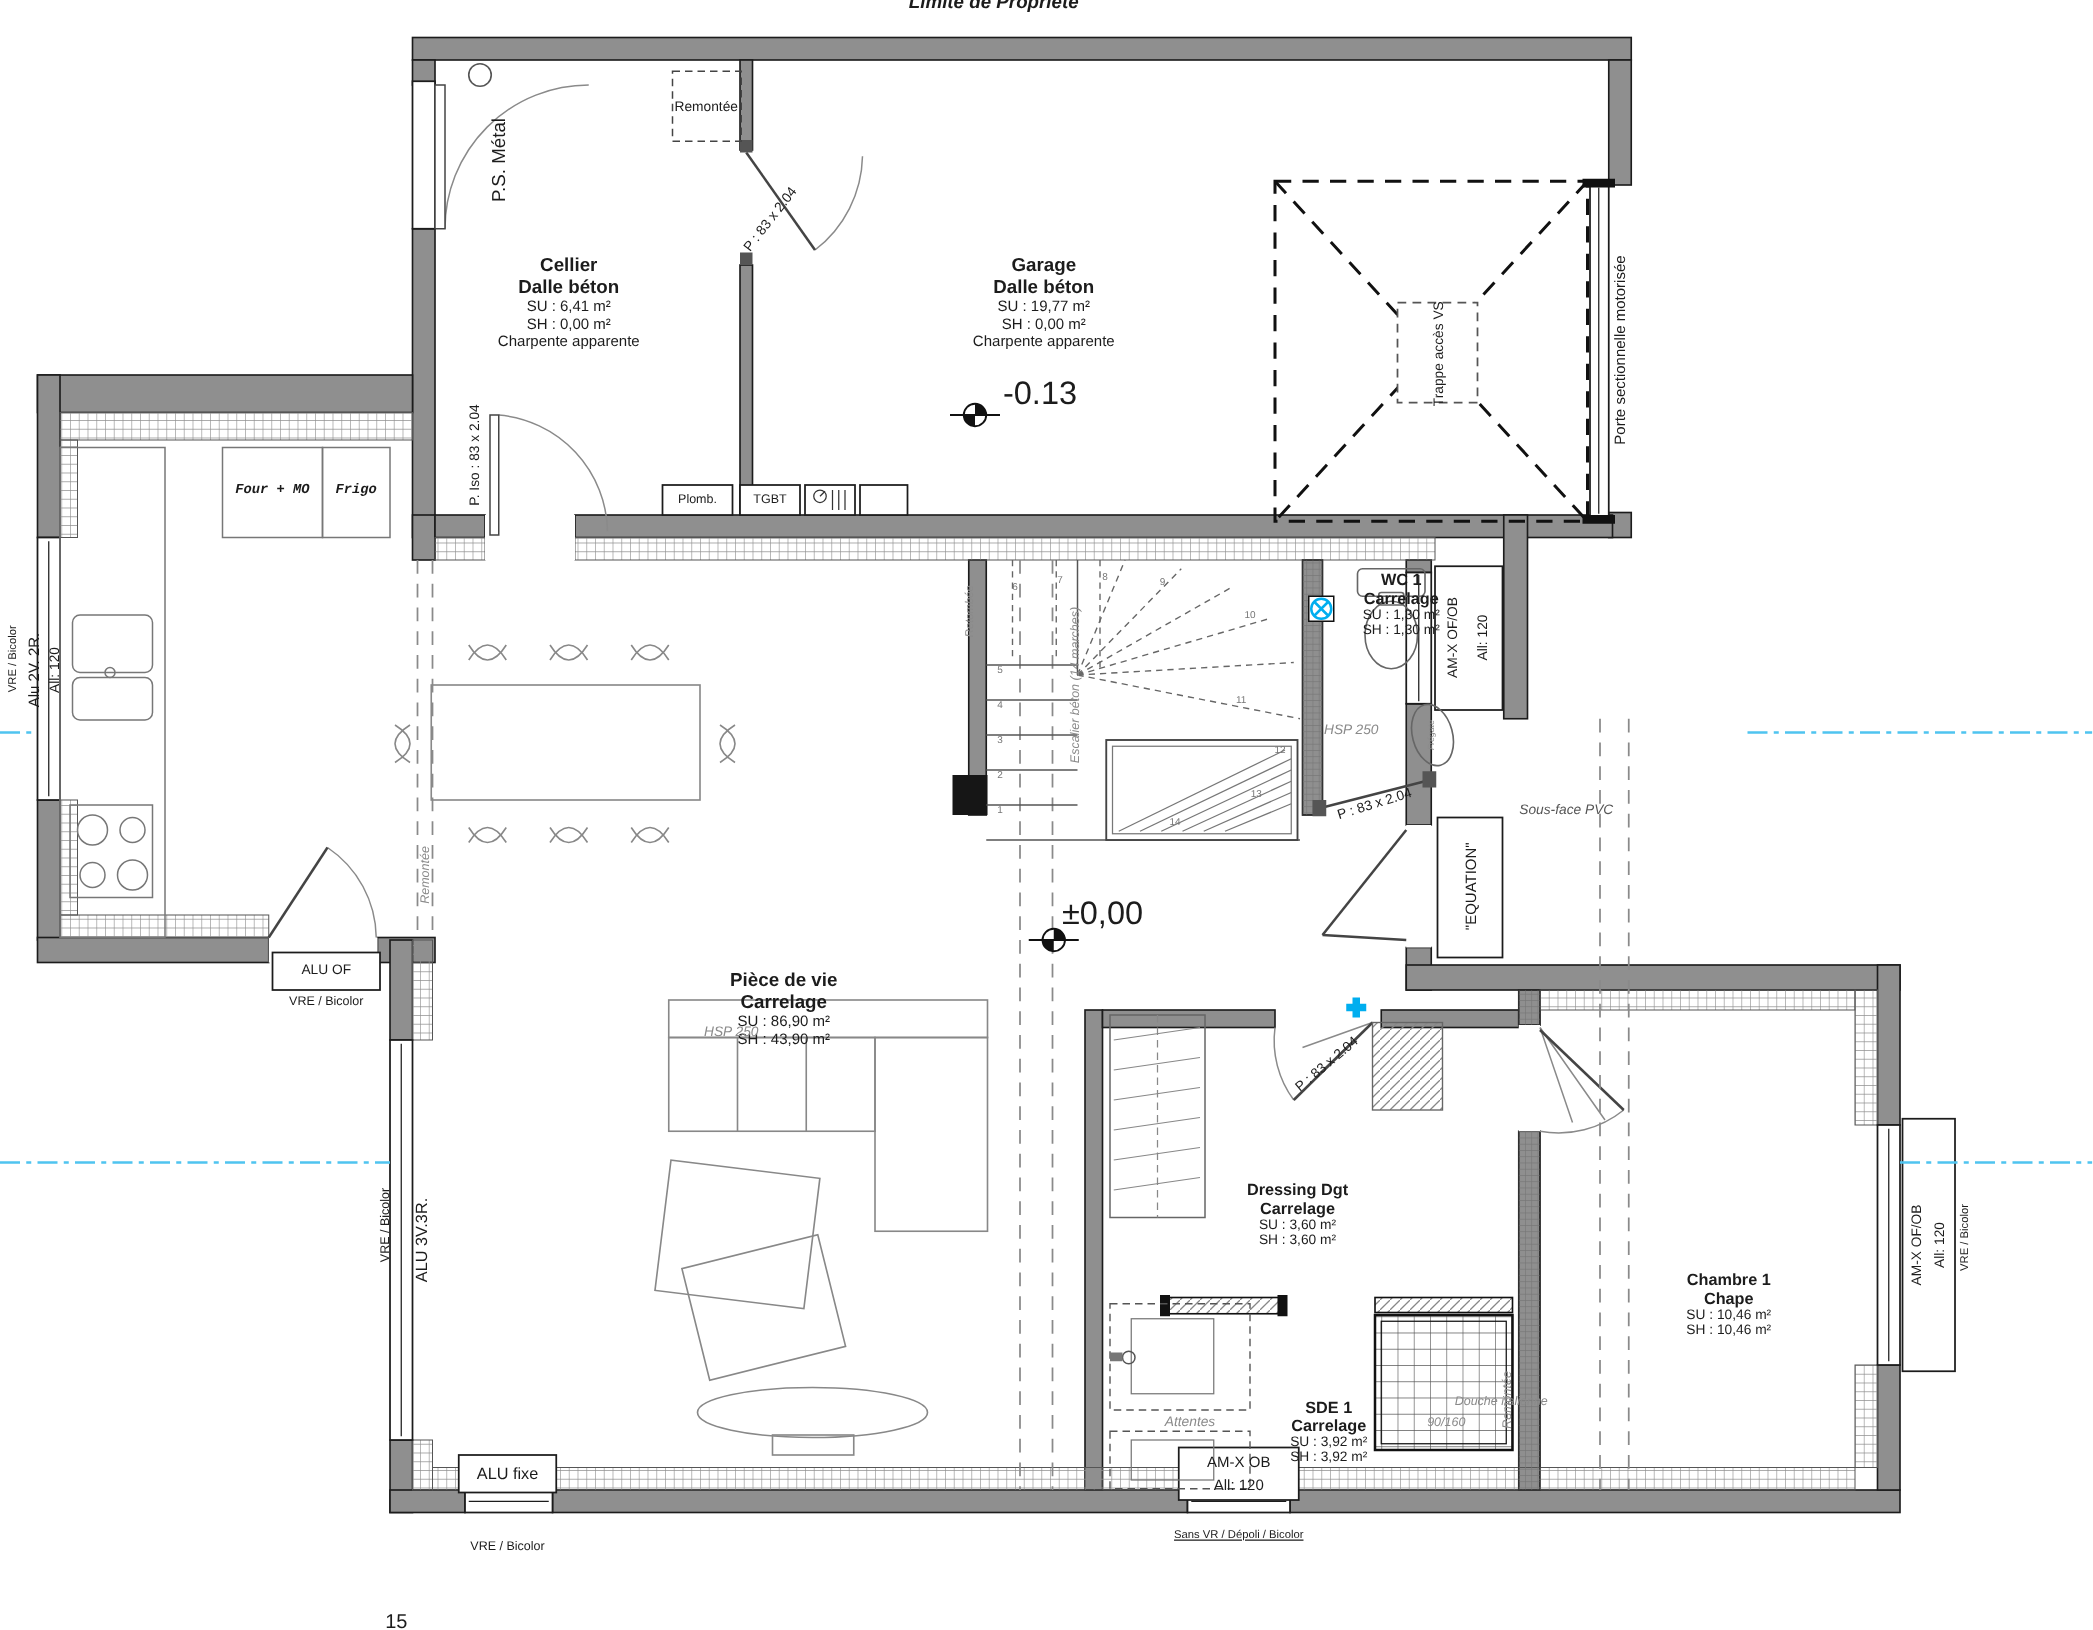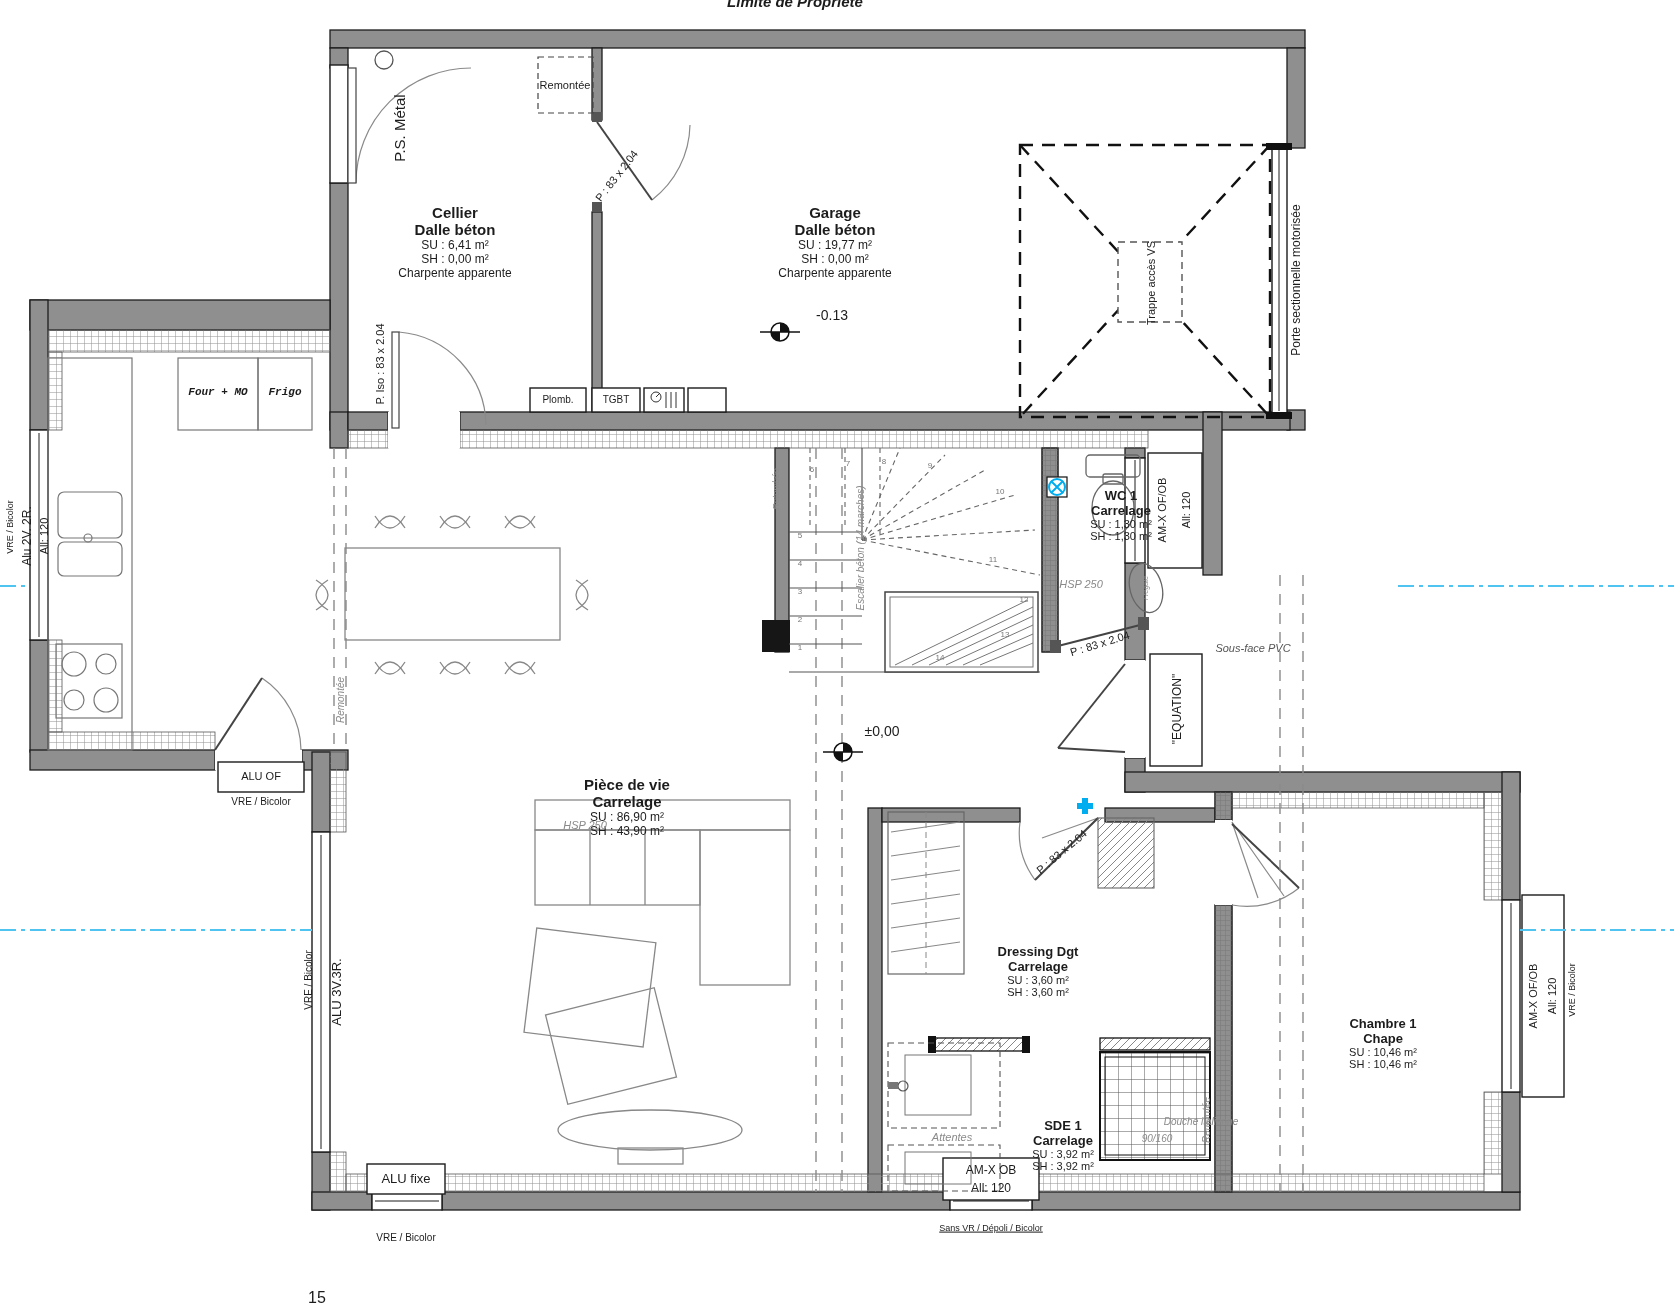--- a/index.html
+++ b/index.html
@@ -10,21 +10,21 @@
   .v{transform:translate(-50%,-50%) rotate(-90deg);}
   .blk{position:absolute;transform:translate(-50%,0);text-align:center;}
   .blk span{display:block;margin-left:46px;}
   .t15b{font-size:15px;font-weight:bold;}
   .t13b{font-size:13px;font-weight:bold;}
   .t12{font-size:12px;}
   .t11{font-size:11px;}
   .t10{font-size:10px;}
   .t9{font-size:9px;}
   .t8{font-size:8px;color:#777;}
-  .lvl{font-size:14px;}
+  .lvl{font-size:26px;}
   .gi{color:#8a8a8a;font-style:italic;}
   .it{font-style:italic;}
   .bold{font-weight:bold;font-family:Liberation Mono, monospace;}
 </style>
 </head>
 <body>
 
 <div id="plan">
 
 <svg width="1674" height="1304" viewBox="0 0 1674 1304">
@@ -370,21 +370,21 @@
 <div class="lbl t10" style="left:558px;top:400px;">Plomb.</div>
 <div class="lbl t10" style="left:616px;top:400px;">TGBT</div>
 
 <div class="lbl it t11 bold" style="left:218px;top:393px;">Four + MO</div>
 <div class="lbl it t11 bold" style="left:285px;top:393px;">Frigo</div>
 
 <div class="lbl v t9" style="left:10px;top:527px;">VRE / Bicolor</div>
 <div class="lbl v t12" style="left:27px;top:536px;">Alu 2V. 2R.</div>
 <div class="lbl v t11" style="left:45px;top:536px;">All: 120</div>
 
-<div class="blk" style="left:1098px;top:488px;">
+<div class="blk" style="left:1098px;top:456px;">
   <span class="t13b">WC 1</span>
   <span class="t13b">Carrelage</span>
   <span class="t11">SU : 1,30 m²</span>
   <span class="t11">SH : 1,30 m²</span>
 </div>
 <div class="lbl gi t11" style="left:1081px;top:585px;">HSP 250</div>
 
 <div class="lbl v t11" style="left:1163px;top:510px;">AM-X OF/OB</div>
 <div class="lbl v t11" style="left:1187px;top:510px;">All: 120</div>
 <div class="lbl v gi" style="left:1146px;top:588px;font-size:7px;">Frégate</div>

